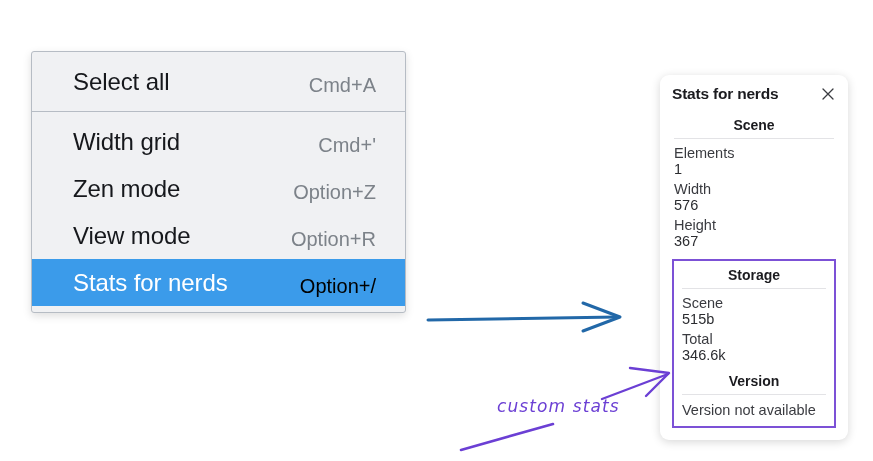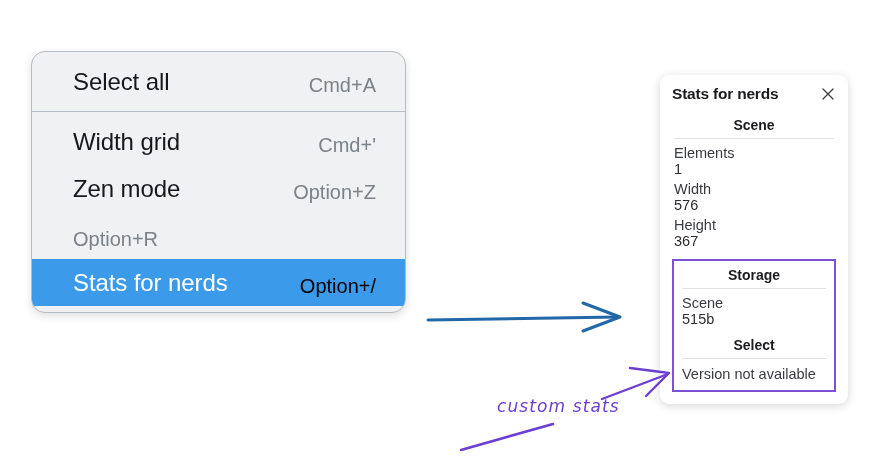--- a/index.html
+++ b/index.html
@@ -17,21 +17,21 @@
   }
 
   
   .context-menu {
     position: absolute;
     left: 31px;
     top: 51px;
     width: 375px;
     background: #f0f1f3;
     border: 1px solid #b6bcc4;
-    border-radius: 14px;
+    border-radius: 3px;
     box-shadow: 0 3px 9px rgba(0,0,0,0.13);
     box-sizing: border-box;
     overflow: hidden;
   }
   .menu-group {
     padding: 6px 0;
   }
   .menu-group + .menu-group {
     border-top: 1px solid #b6bcc4;
   }
@@ -171,20 +171,21 @@
   <div class="menu-group">
     <div class="menu-item">
       <span class="label">Width grid</span>
       <span class="shortcut">Cmd+'</span>
     </div>
     <div class="menu-item">
       <span class="label">Zen mode</span>
       <span class="shortcut">Option+Z</span>
     </div>
     <div class="menu-item">
+      <span class="label">View mode</span>
       <span class="shortcut">Option+R</span>
     </div>
     <div class="menu-item selected">
       <span class="label">Stats for nerds</span>
       <span class="shortcut">Option+/</span>
     </div>
   </div>
 
 </div>
 
@@ -217,22 +218,26 @@
 
   <div class="custom-box">
 
     <div class="section-head">Storage</div>
     <div class="rule"></div>
 
     <div class="stat-row">
       <span class="key">Scene</span>
       <span class="val">515b</span>
     </div>
-
-    <div class="section-head" style="padding-top:8px;">Select</div>
+    <div class="stat-row">
+      <span class="key">Total</span>
+      <span class="val">346.6k</span>
+    </div>
+
+    <div class="section-head" style="padding-top:8px;">Version</div>
     <div class="rule"></div>
 
     <div class="version-text">Version not available</div>
 
   </div>
 
 </div>
 
 <svg class="annotations" viewBox="0 0 873 461">
 

